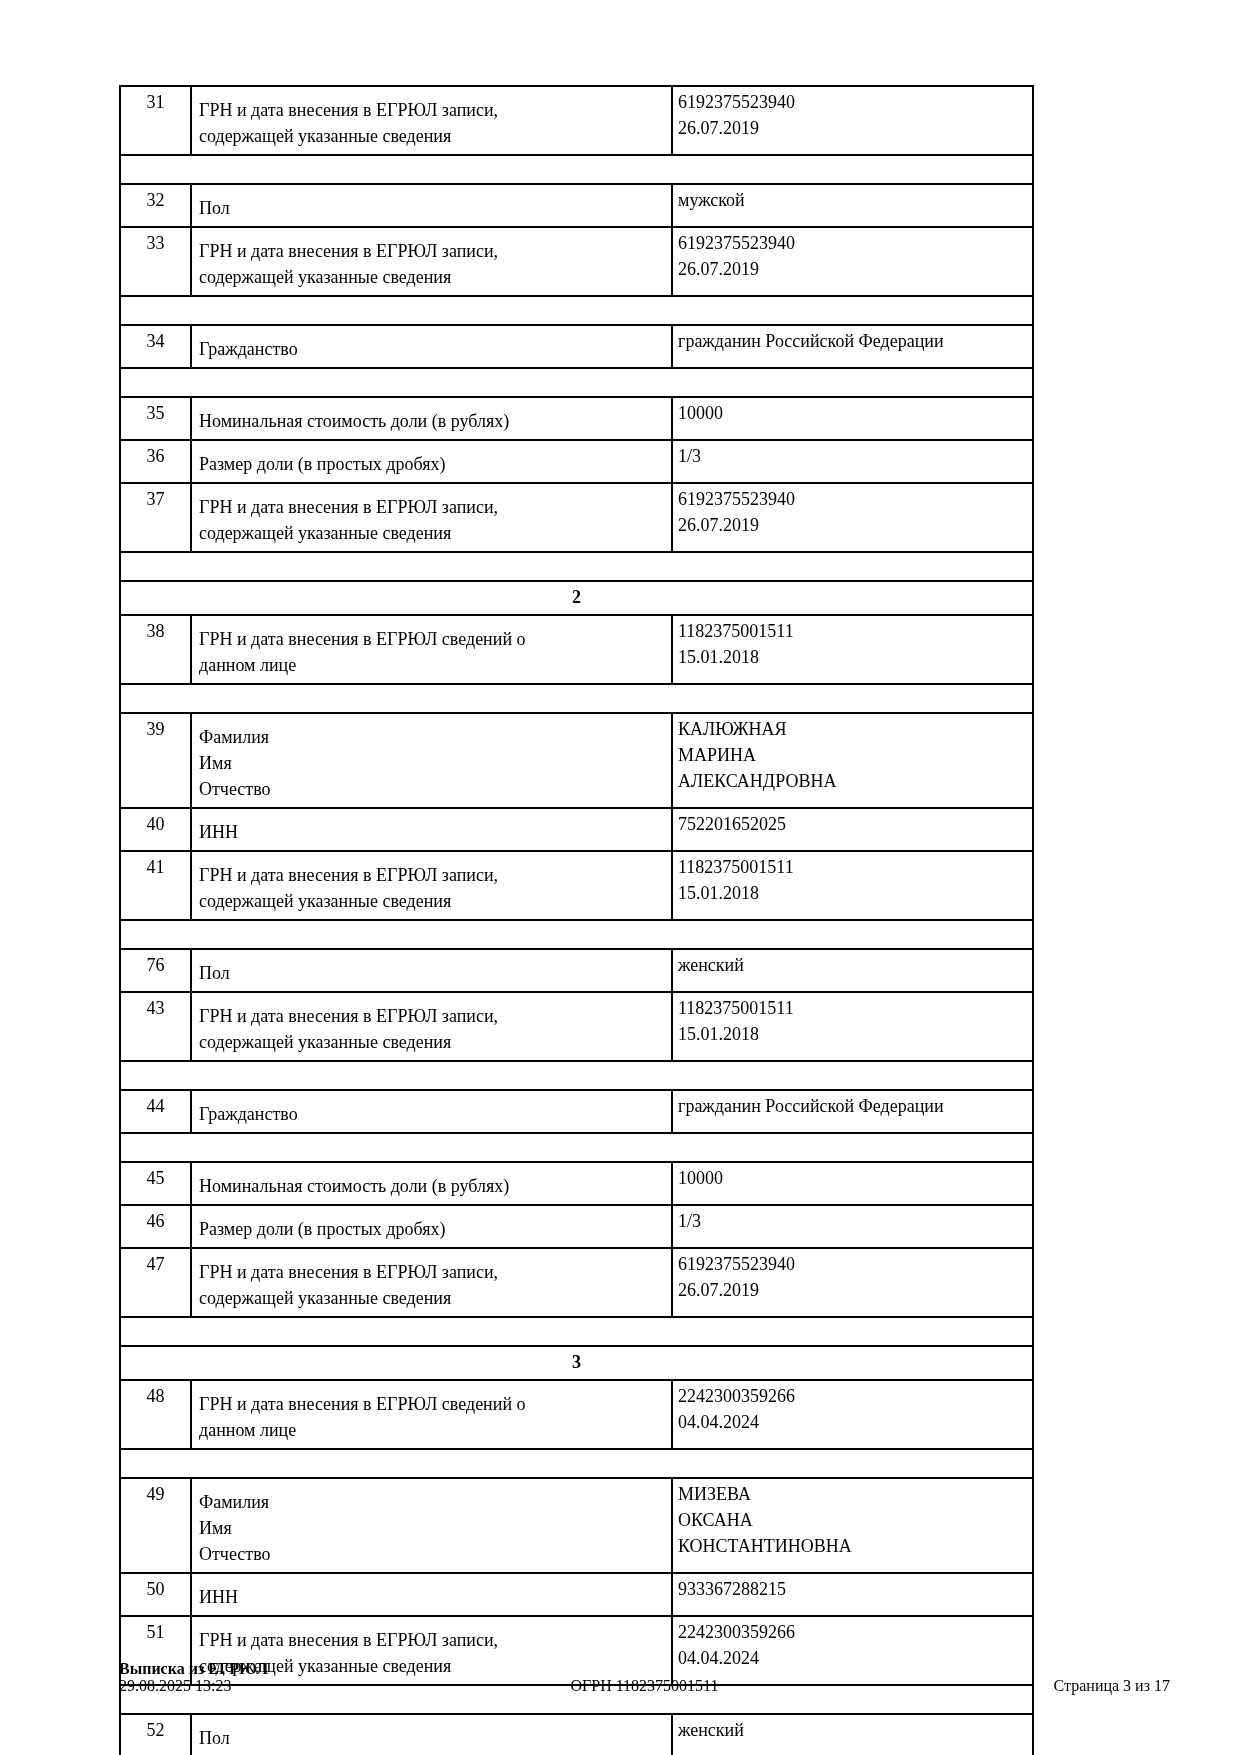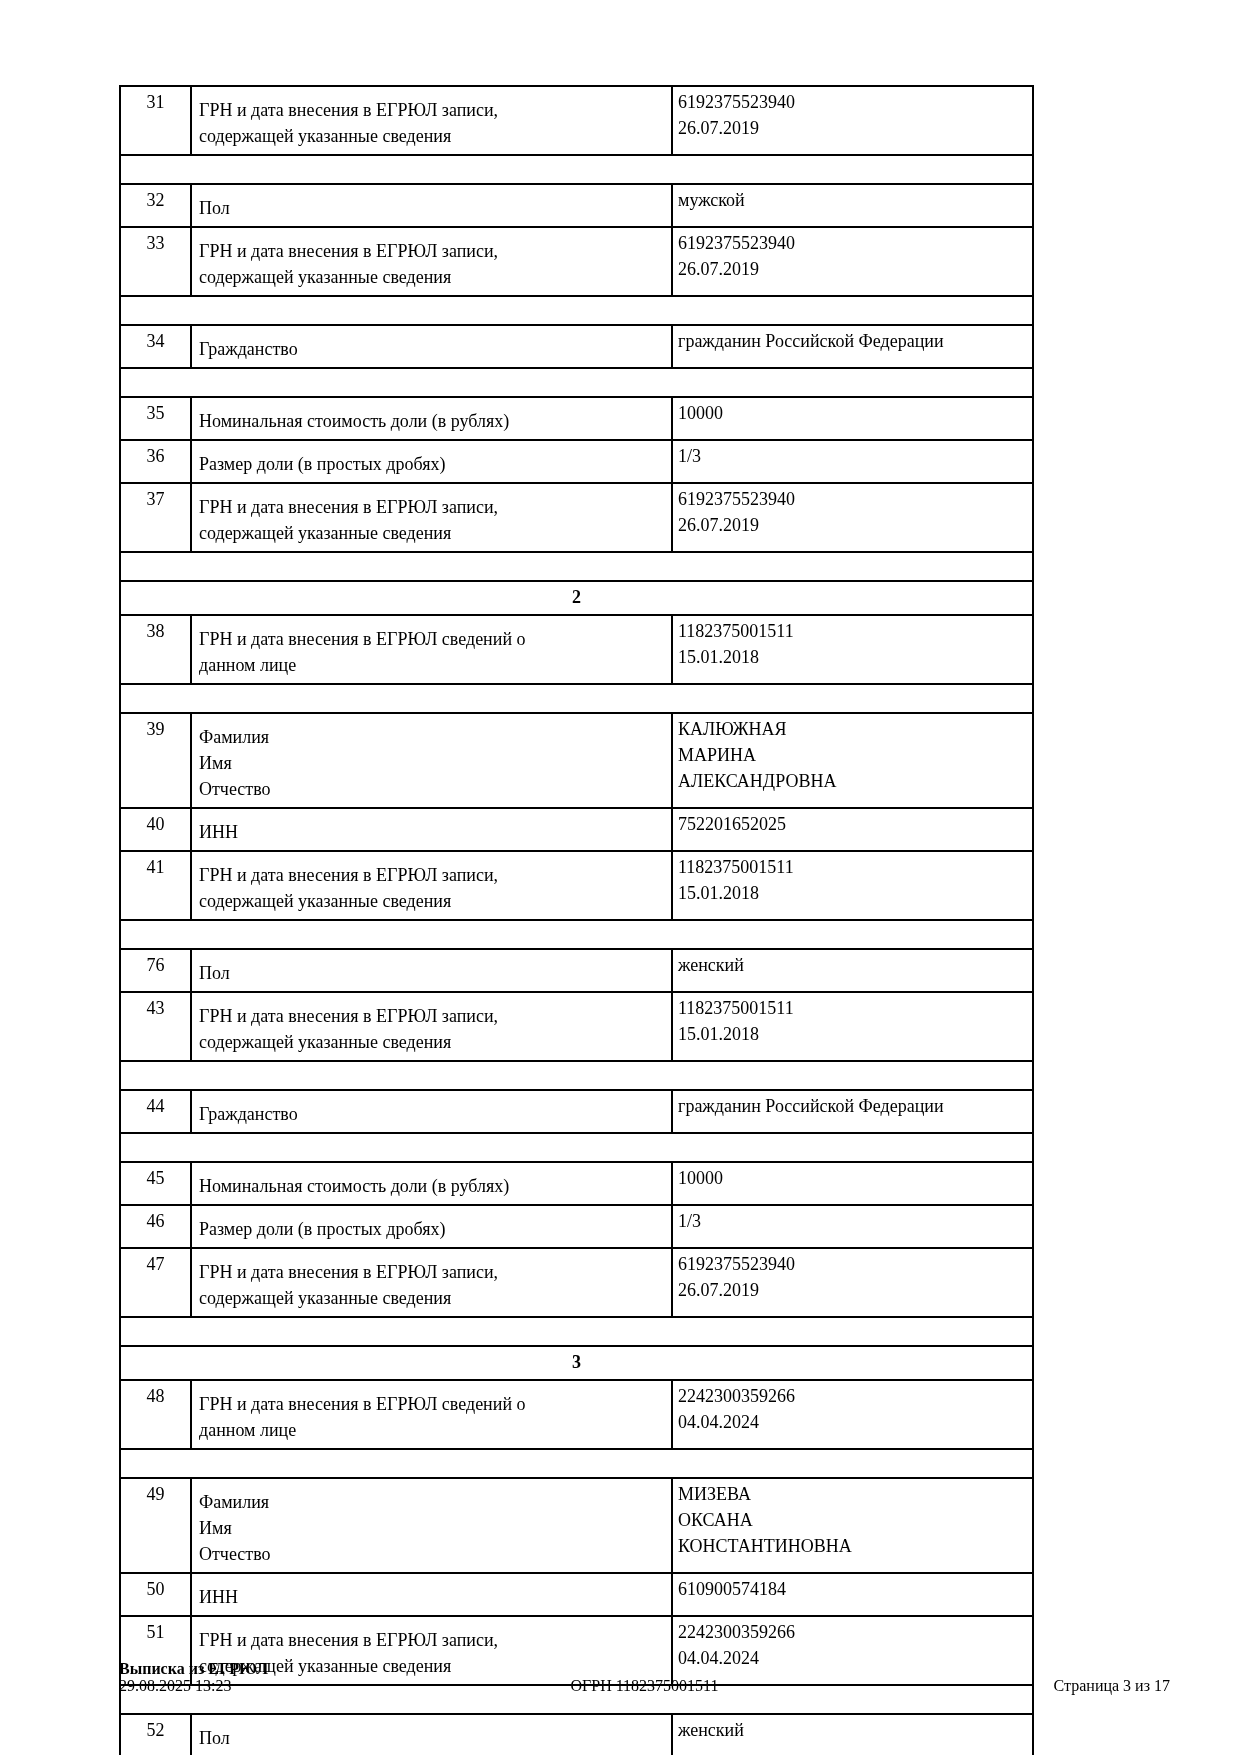--- a/index.html
+++ b/index.html
@@ -363,21 +363,21 @@
           </td>
         </tr>
         <tr class="data">
           <td class="num">
             <div class="line">50</div>
           </td>
           <td class="label">
             <div class="line">ИНН</div>
           </td>
           <td class="value">
-            <div class="line">610900574184</div>
+            <div class="line">933367288215</div>
           </td>
         </tr>
         <tr class="data">
           <td class="num">
             <div class="line">51</div>
           </td>
           <td class="label">
             <div class="line">ГРН и дата внесения в ЕГРЮЛ записи,</div>
             <div class="line">содержащей указанные сведения</div>
           </td>

